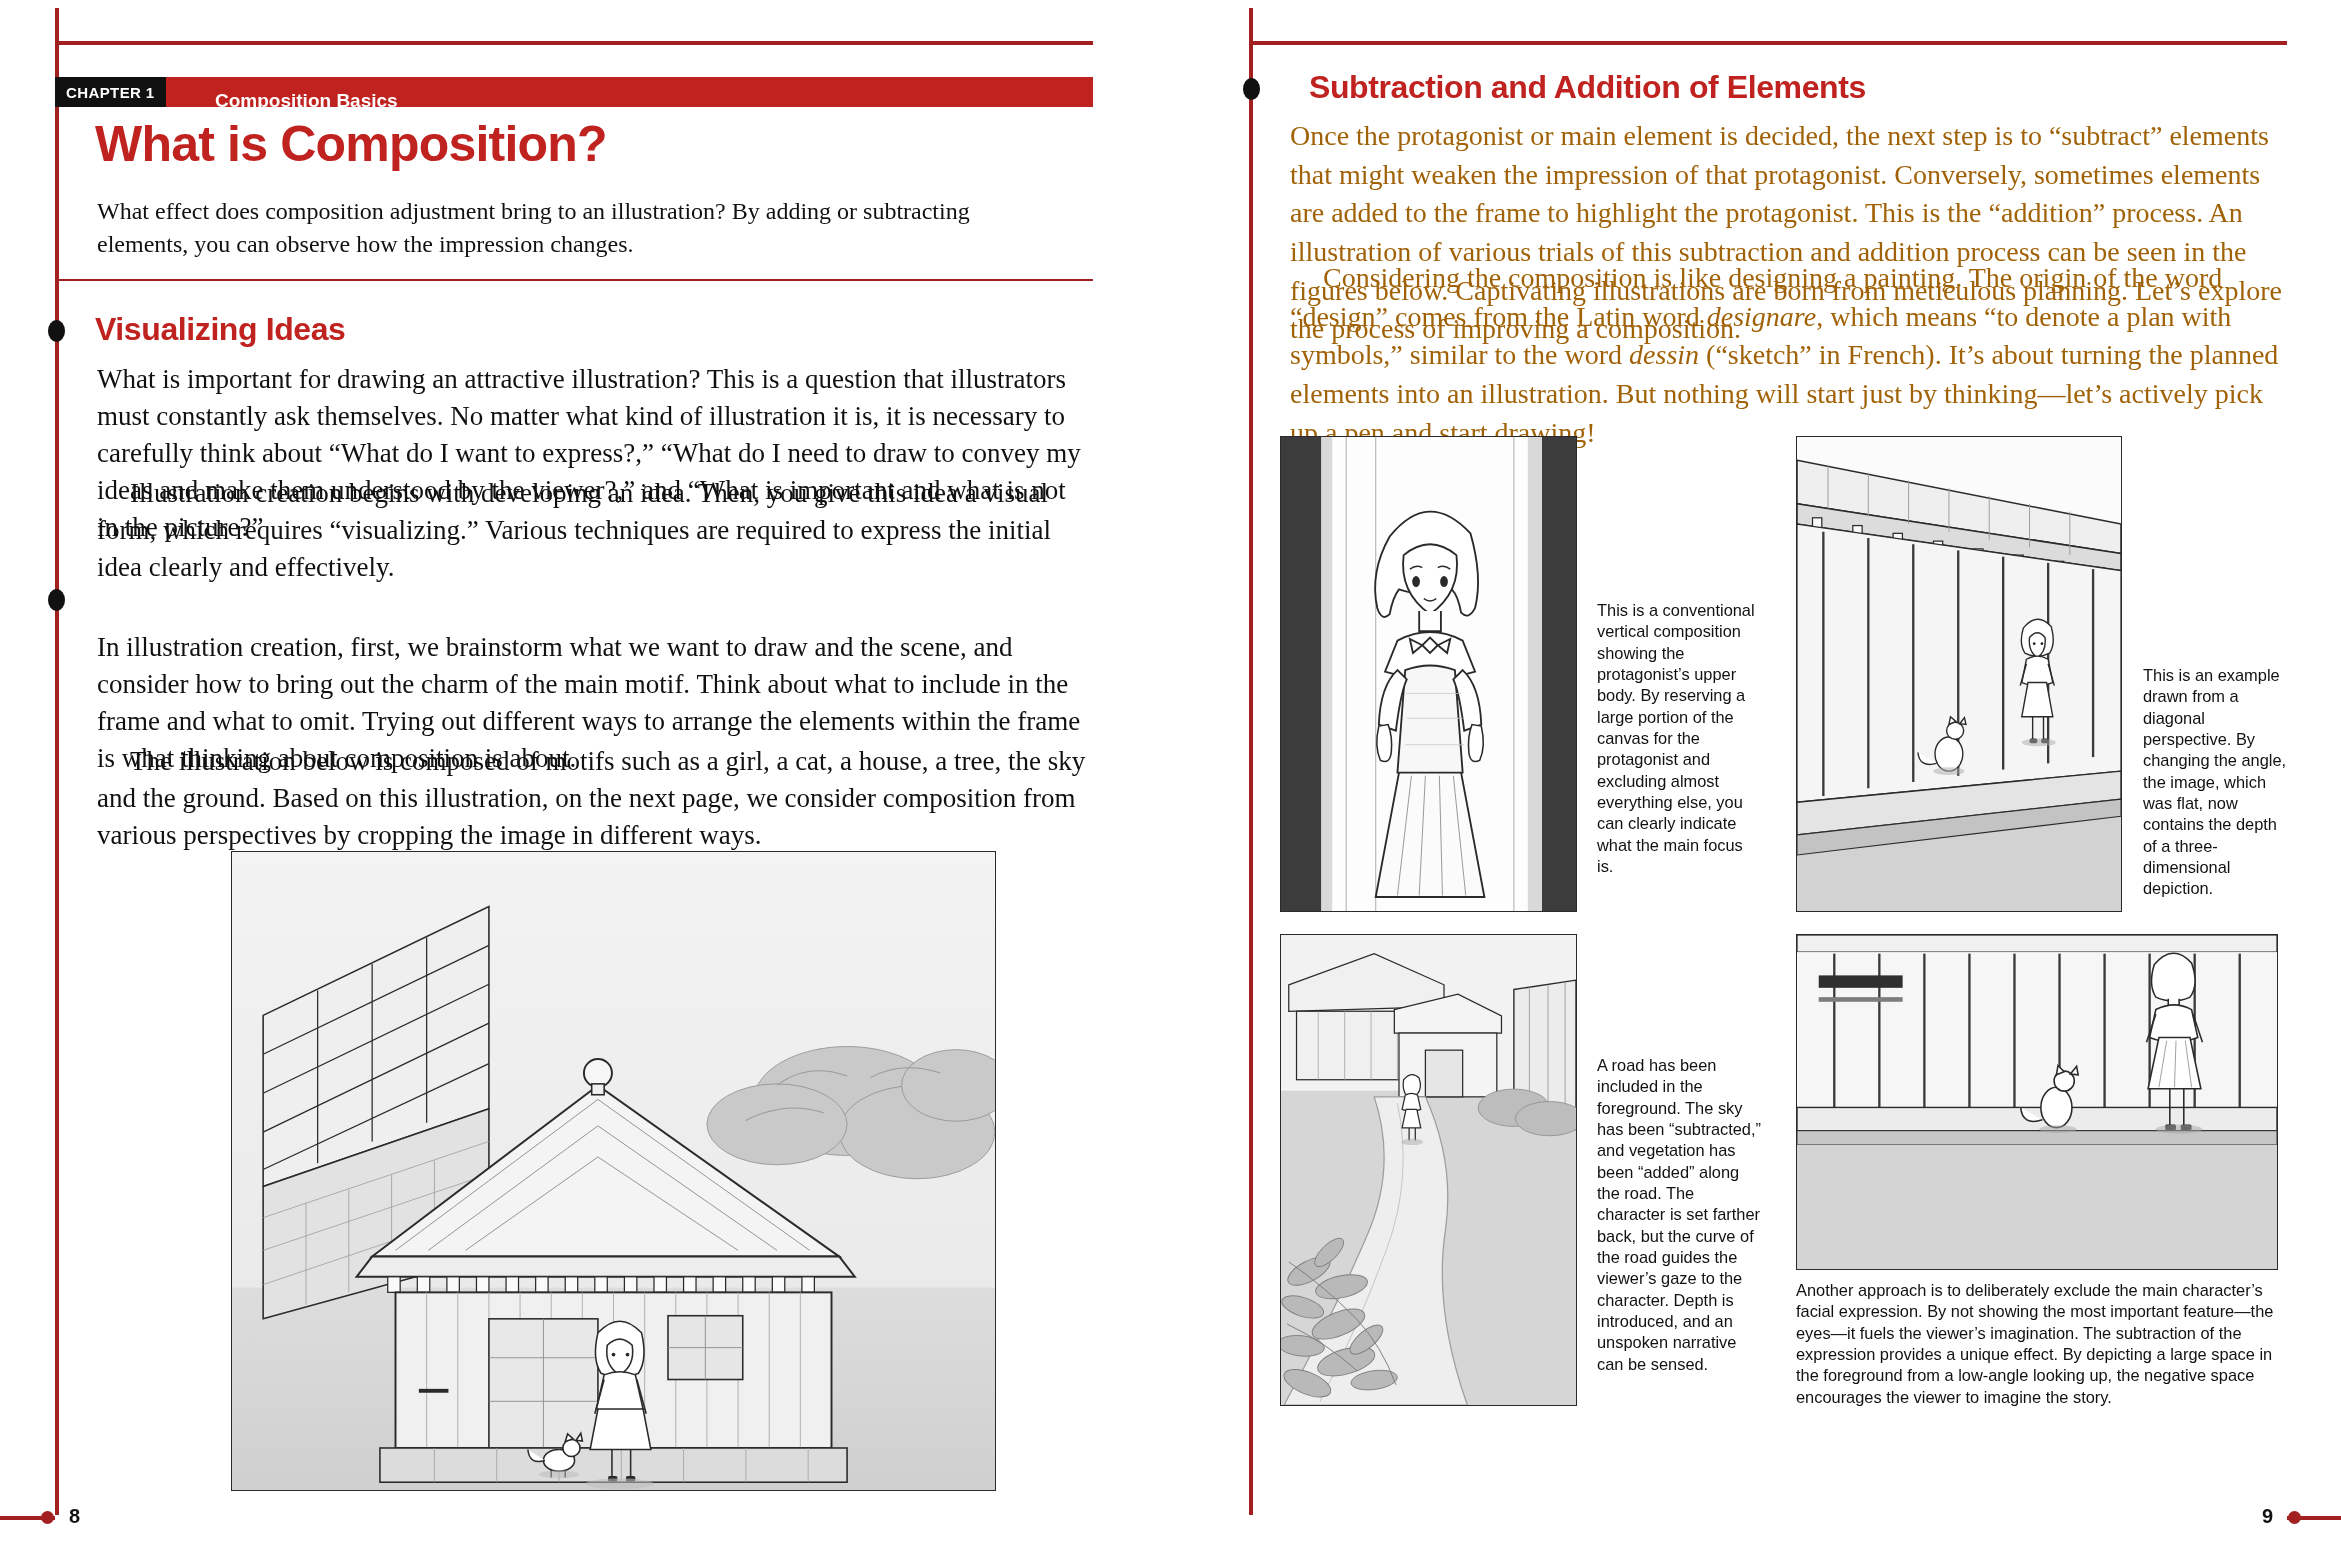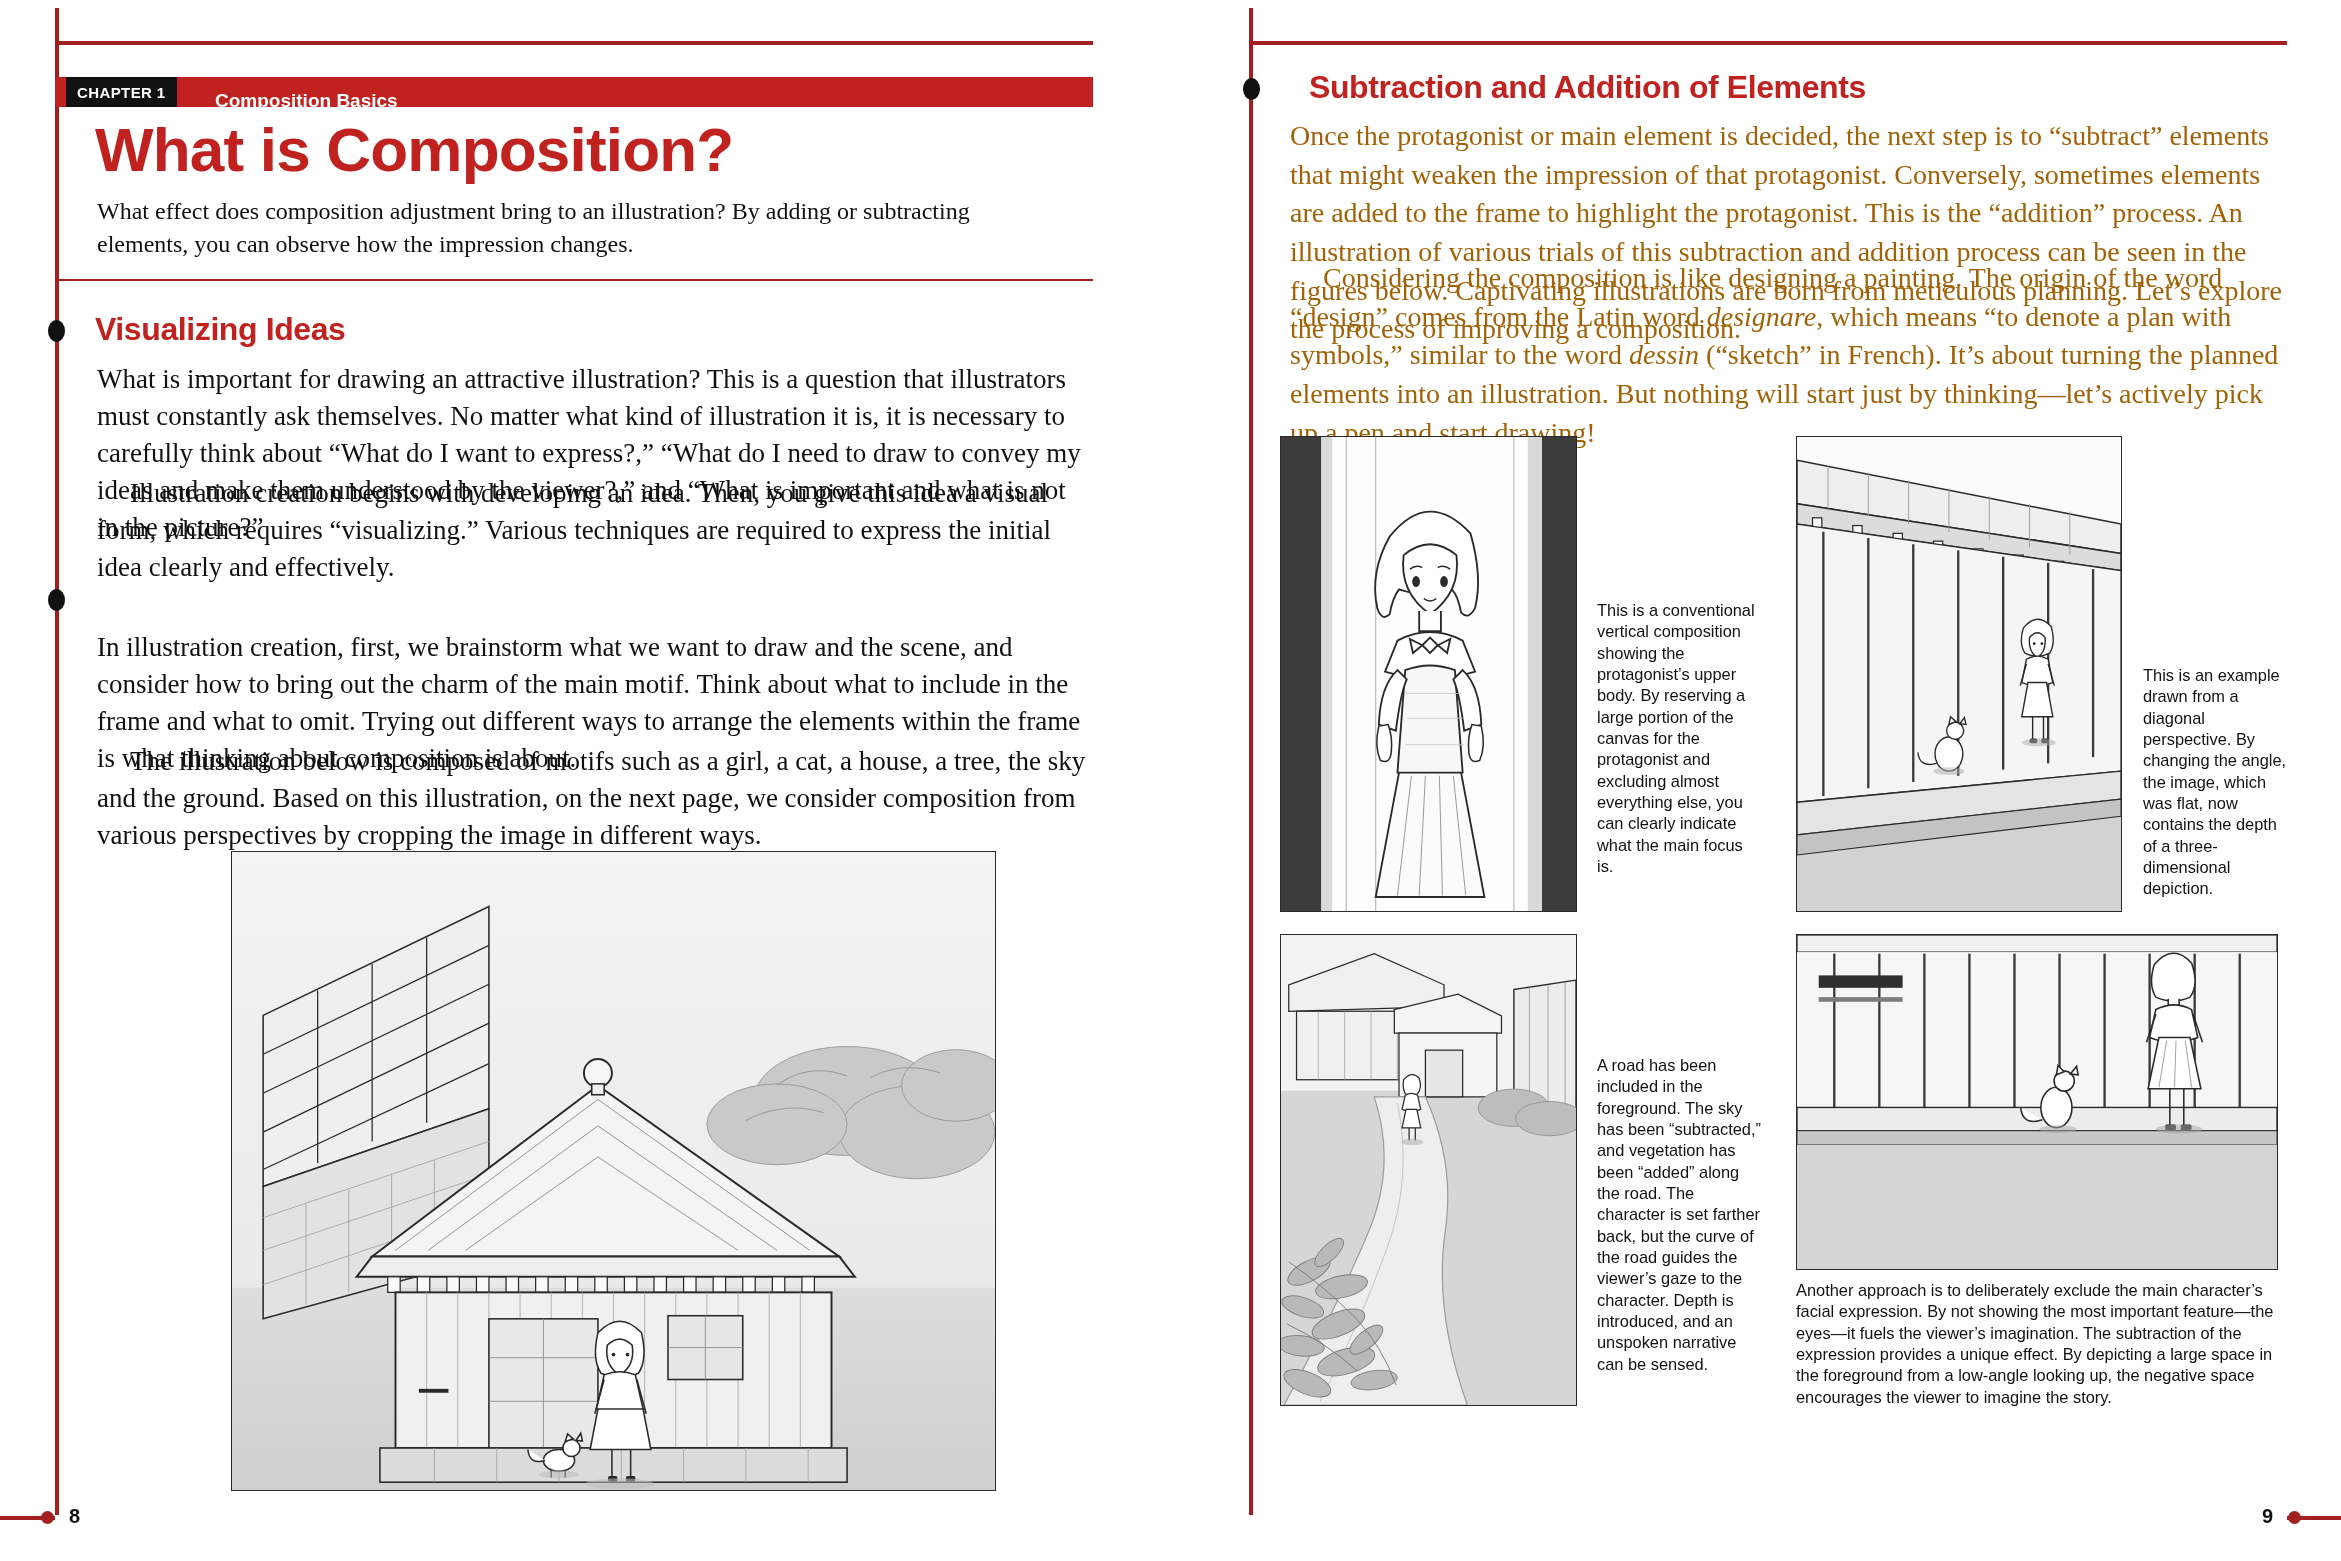--- a/index.html
+++ b/index.html
@@ -20,35 +20,35 @@
   
   .chapter-band {
     position: absolute; left: 55px; top: 77px; width: 1038px; height: 30px;
     background: #c0221f;
   }
   .chapter-tag {
     position: absolute; left: 0px; top: 0px; height: 30px;
     background: #111; color: #fff;
     font-family: "Liberation Sans", sans-serif;
     font-weight: bold; font-size: 15px; letter-spacing: 0.4px;
-    display: flex; align-items: center; padding: 0 11px; margin-left: 11px;
+    display: flex; align-items: center; padding: 0 11px;
   }
   .chapter-title {
     position: absolute; left: 160px; top: 0; height: 48px;
     color: #fff; font-family: "Liberation Sans", sans-serif;
     font-weight: bold; font-size: 19px;
     display: flex; align-items: center;
   }
 
   
   .page-title {
     position: absolute; left: 95px; top: 119px; width: 976px;
     color: #c0221f;
     font-family: "Liberation Sans", sans-serif;
-    font-weight: bold; font-size: 62px; line-height: 1.0;
+    font-weight: bold; font-size: 50px; line-height: 1.0;
     letter-spacing: -0.8px;
   }
   .page-subtitle {
     position: absolute; left: 97px; top: 195px; width: 937px;
     font-size: 24px; line-height: 1.36; color: #111;
   }
   .title-rule { position: absolute; left: 55px; top: 279px; width: 1038px; height: 2.3px; background: #a32020; }
 
   
   .sec-bullet {

